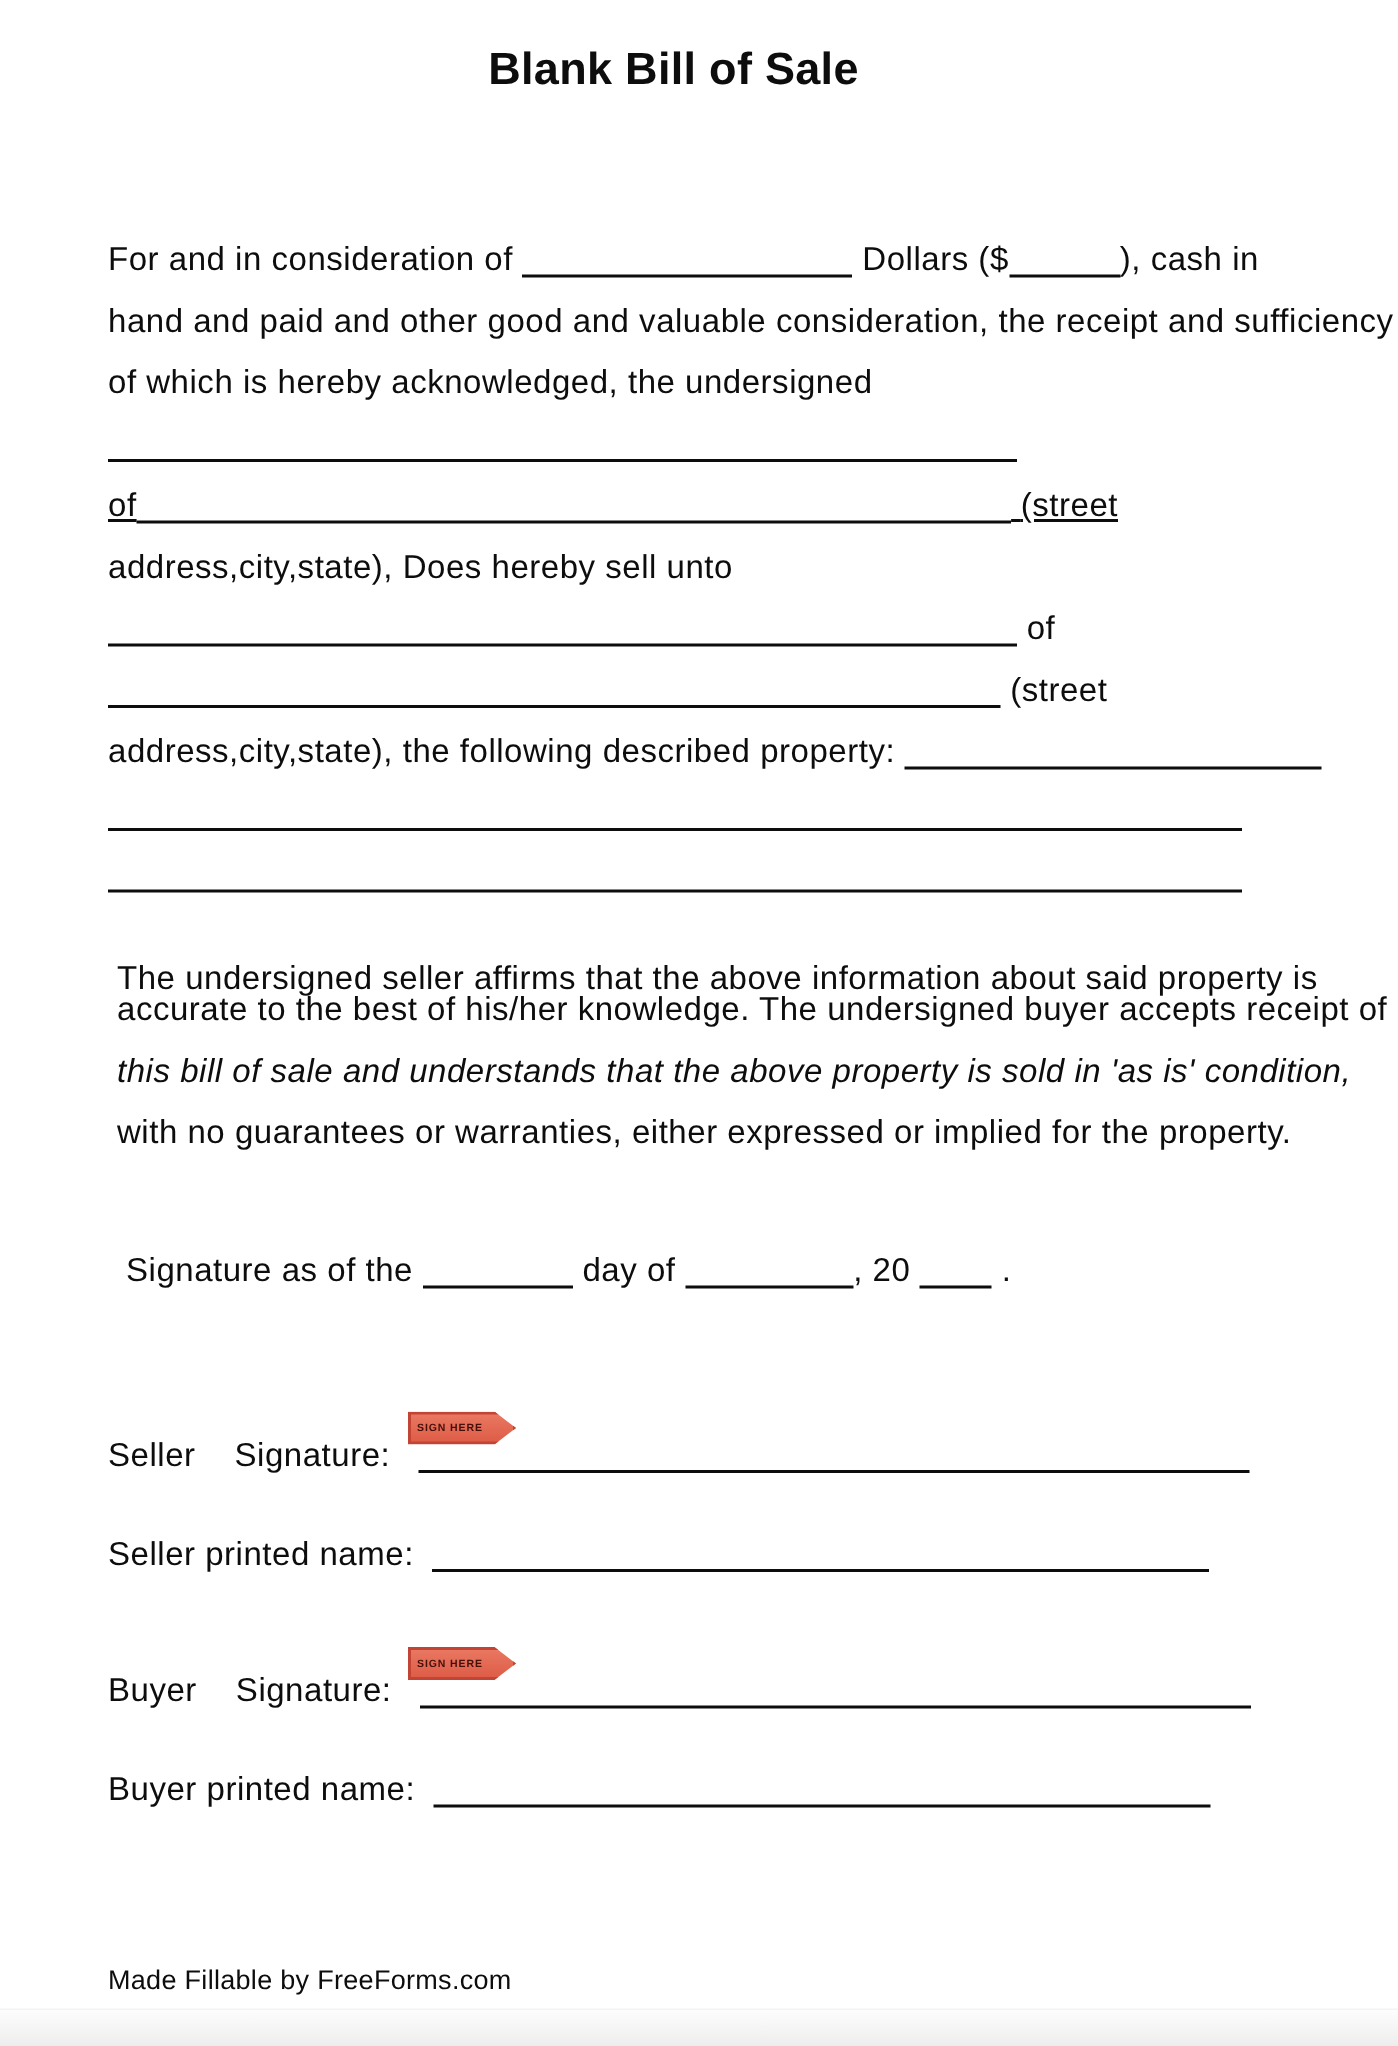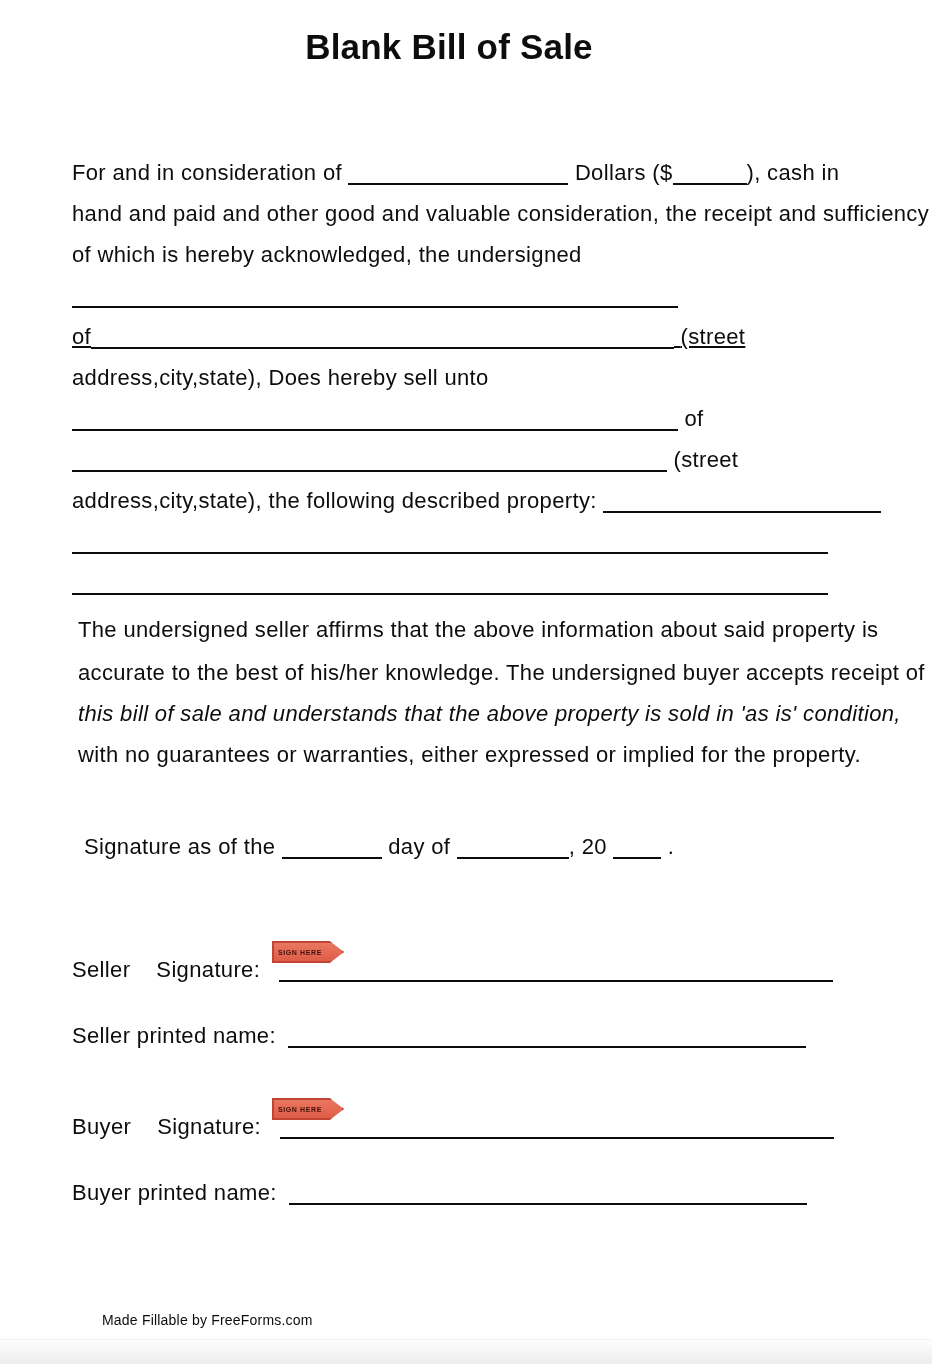--- a/index.html
+++ b/index.html
@@ -6,21 +6,21 @@
   .page{
     position:relative;
     width:932px;height:1364px;
     background:#ffffff;
     font-family:"Liberation Sans", sans-serif;
     color:#0d0d0d;
     overflow:hidden;
   }
   .title{
     position:absolute;left:72px;top:28px;width:754px;
-    text-align:center;font-size:35px;font-weight:bold;
+    text-align:center;font-size:30px;font-weight:bold;
     letter-spacing:0.2px;line-height:38px;
   }
   .row{
     position:absolute;
     white-space:nowrap;
     font-size:22px;line-height:41px;letter-spacing:0.35px;
   }
   .blank{
     display:inline-block;
     height:4px;
@@ -37,21 +37,21 @@
     box-shadow:inset 0 0 0 2px #c24434;
   }
   .sign-tag span{
     font-size:7px;font-weight:bold;color:#43100a;
     letter-spacing:0.6px;
     padding-left:6px;
     white-space:nowrap;
   }
   .footer{
     position:absolute;left:72px;top:1305px;
-    font-size:14px;line-height:30px;letter-spacing:0.2px;margin-left:30px;
+    font-size:18px;line-height:30px;letter-spacing:0.2px;
   }
   .bottom-strip{
     position:absolute;left:0;bottom:0;width:100%;height:24px;
     background:linear-gradient(180deg,#fdfdfd,#ededed);
     border-top:1px solid #f3f3f3;
   }
 </style>
 </head>
 <body>
 
@@ -91,21 +91,21 @@
     <span>address,city,state), the following described property:</span>
     <span class="blank" style="width:278px;"></span>
   </div>
   <div class="row" style="left:72px;top:521px;">
     <span class="blank" style="width:756px;"></span>
   </div>
   <div class="row" style="left:72px;top:562px;">
     <span class="blank" style="width:756px;"></span>
   </div>
 
-  <div class="row" style="left:78px;top:609px;text-align:right;">The undersigned seller affirms that the above information about said property is</div>
+  <div class="row" style="left:78px;top:631px;text-align:right;">The undersigned seller affirms that the above information about said property is</div>
   <div class="row" style="left:78px;top:652px;">accurate to the best of his/her knowledge. The undersigned buyer accepts receipt of</div>
   <div class="row" style="left:78px;top:693px;font-style:italic;">this bill of sale and understands that the above property is sold in 'as is' condition,</div>
   <div class="row" style="left:78px;top:734px;">with no guarantees or warranties, either expressed or implied for the property.</div>
 
   <div class="row" style="left:84px;top:826px;">
     <span>Signature as of the</span>
     <span class="blank" style="width:100px;"></span>
     <span>day of</span>
     <span class="blank" style="width:112px;"></span><span>, 20</span>
     <span class="blank" style="width:48px;"></span>

